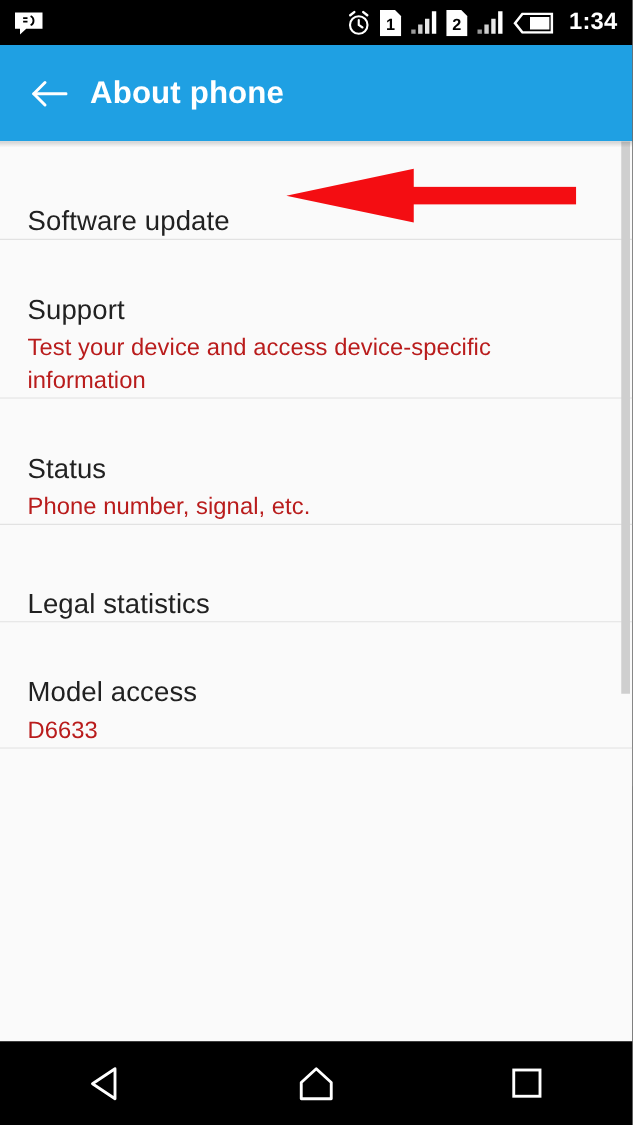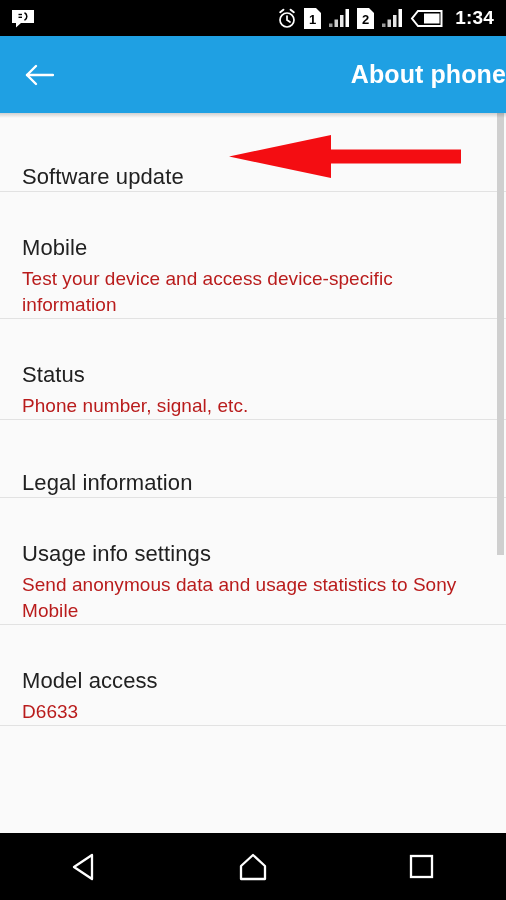--- a/index.html
+++ b/index.html
@@ -26,21 +26,21 @@
   .icon-sms { width:24px; height:19px; display:block; }
   .icon-alarm { width:20px; height:21px; display:block; }
   .icon-sim { width:17px; height:21px; display:block; }
   .icon-sig { width:22px; height:20px; display:block; }
   .icon-batt { width:33px; height:17px; display:block; }
 
   
   .appbar {
     position:absolute; top:36px; left:0; width:506px; height:77px;
     background:#1fa0e3;
-    display:flex; align-items:center;justify-content:space-between;
+    display:flex; align-items:center;
   }
   .back-btn {
     width:58px; height:77px; display:flex; align-items:center; justify-content:center;
     margin-left:10px; cursor:pointer;
   }
   .icon-back { width:30px; height:24px; display:block; }
   .appbar-title {
     color:#ffffff; font-size:25px; font-weight:bold; letter-spacing:0.1px;
     margin-left:4px;
   }
@@ -181,38 +181,34 @@
 
       <div class="annotation-arrow">
         <svg viewBox="0 0 232 46" width="232" height="46">
           <path d="M0 22.5 L102 1 L102 44 Z" fill="#f40d12"></path>
           <rect x="99" y="15.5" width="133" height="14" fill="#f40d12"></rect>
         </svg>
       </div>
     </div>
 
     <div class="row" style="height:127px">
-      <div class="row-title">Mobile</div>
+      <div class="row-title">Support</div>
       <div class="row-sub">Test your device and access device-specific information</div>
     </div>
 
     <div class="row" style="height:101px">
       <div class="row-title">Status</div>
       <div class="row-sub">Phone number, signal, etc.</div>
     </div>
 
     <div class="row" style="height:78px">
-      <div class="row-title">Legal information</div>
-    </div>
-
-
-    <div class="row" style="height:127px">
-      <div class="row-title">Usage info settings</div>
-      <div class="row-sub">Send anonymous data and usage statistics to Sony Mobile</div>
-    </div>
+      <div class="row-title">Legal statistics</div>
+    </div>
+
+
 
     <div class="row" style="height:101px">
       <div class="row-title">Model access</div>
       <div class="row-sub">D6633</div>
     </div>
 
     <div class="row row-spacer"></div>
 
     <div class="scrollbar"></div>
   </div>

